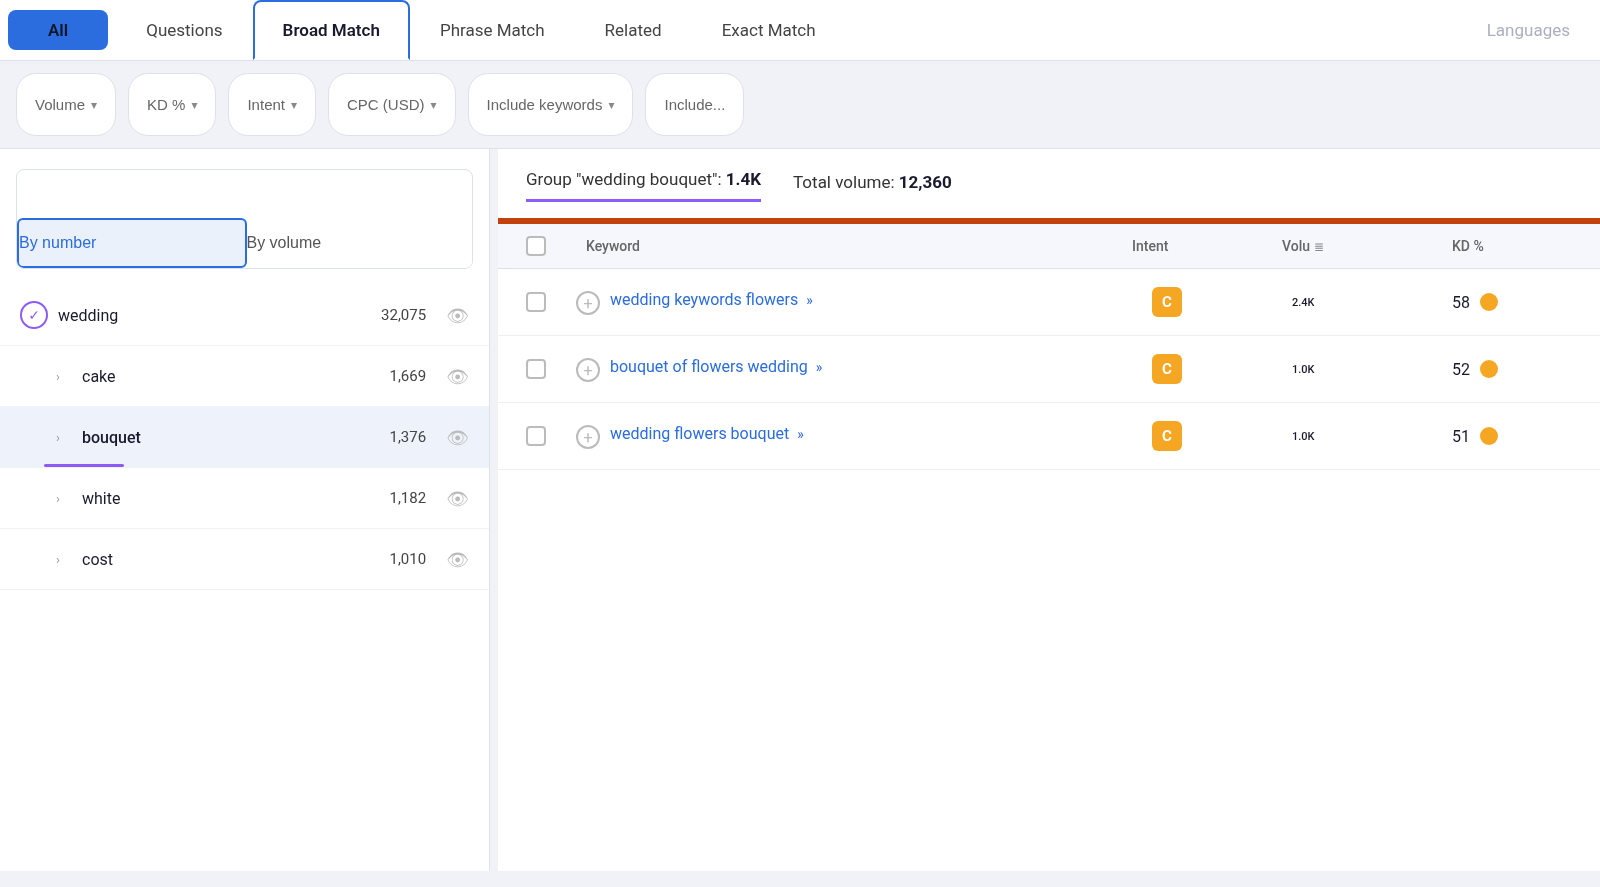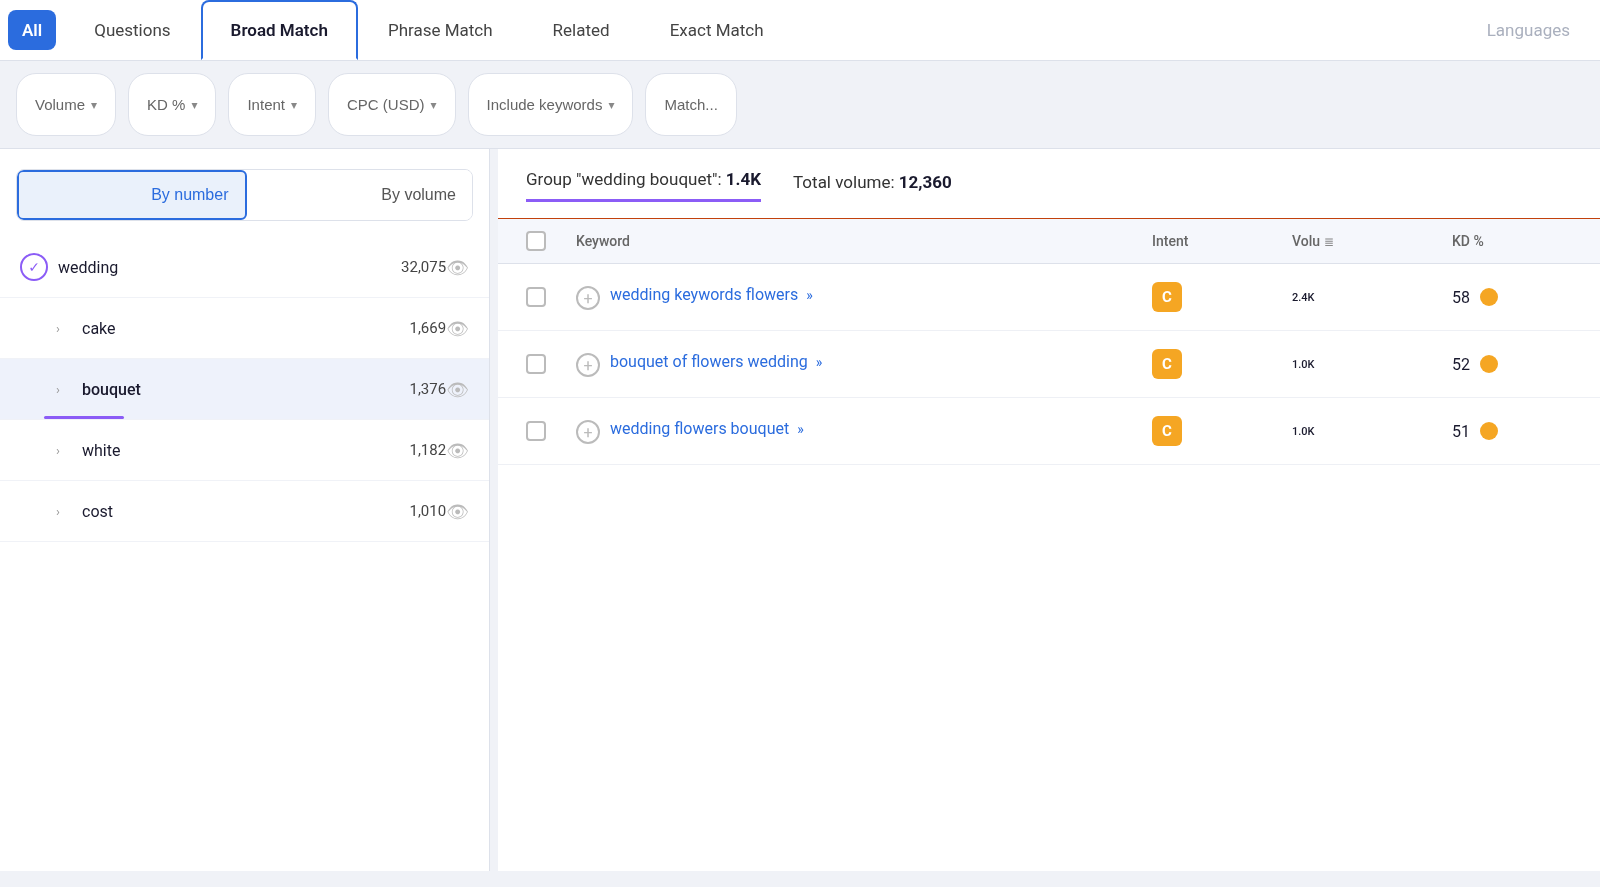--- a/index.html
+++ b/index.html
@@ -33,24 +33,24 @@
     .tab.active {
       border: 2px solid #2b6cde;
       border-bottom: 2px solid #fff;
       color: #1a1a2e;
       font-weight: 600;
       border-radius: 8px 8px 0 0;
       background: #fff;
     }
     .tab.all-tab {
       background: #2b6cde;
-      color: #ffffff;
+      color: #0f172a;
       border-radius: 8px;
       margin: 8px 8px;
-      padding: 10px 14px;
+      padding: 10px 40px;
       border: none;
       font-weight: 600;
     }
     .tab.languages-tab {
       color: #aab0be;
       margin-left: auto;
     }
 
     
     .filter-bar {
@@ -98,28 +98,29 @@
     }
     .view-toggle {
       display: flex;
       margin: 20px 16px 16px 16px;
       border: 1px solid #dde1ea;
       border-radius: 8px;
       overflow: hidden;
     }
     .view-btn {
       flex: 1;
-      padding: 14px 16px;
-      text-align: right;
+      padding: 14px 0;
+      text-align: left;
       font-size: 16px;
       font-weight: 500;
       cursor: pointer;
       background: #fff;
       color: #555;
       border: none;
+      margin-top: 48px;
     }
     .view-btn.active {
       background: #eaf1fb;
       color: #2b6cde;
       border: 2px solid #2b6cde;
       border-radius: 6px;
     }
 
     
     .tree-list {
@@ -168,21 +169,21 @@
       flex: 1;
       font-size: 16px;
       color: #1a1a2e;
     }
     .tree-label.selected-label {
       font-weight: 500;
     }
     .tree-count {
       font-size: 15px;
       color: #444;
-      margin-right: 0;
+      margin-right: 20px;
     }
     .eye-icon {
       color: #bbb;
       font-size: 18px;
       cursor: pointer;
     }
     .underline-purple {
       position: absolute;
       bottom: 0;
       left: 44px;
@@ -235,22 +236,23 @@
       flex: 1;
       overflow-y: auto;
       margin-top: 16px;
     }
     .table-header {
       display: grid;
       grid-template-columns: 50px 1fr 140px 160px 120px;
       align-items: center;
       padding: 12px 28px;
       background: #f5f7fc;
-      border-top: 1px solid #c2410c;
+      border-top: 6px solid #c2410c;
       border-bottom: 1px solid #dde1ea;
+      gap: 10px;
     }
     .col-header {
       font-size: 14px;
       color: #666;
       font-weight: 500;
     }
     .col-header.sortable {
       display: flex;
       align-items: flex-end;
       gap: 4px;
@@ -376,21 +378,21 @@
   </button>
   <button class="filter-btn">
     <span>CPC (USD)</span>
     <span class="chevron">▾</span>
   </button>
   <button class="filter-btn">
     <span>Include keywords</span>
     <span class="chevron">▾</span>
   </button>
   <button class="filter-btn">
-    <span>Match...</span>
+    <span>Include...</span>
   </button>
 </div>
 
 <div class="main-layout">
 
   <div class="left-panel">
     <div class="view-toggle">
       <button class="view-btn active">By number</button>
       <button class="view-btn">By volume</button>
     </div>

